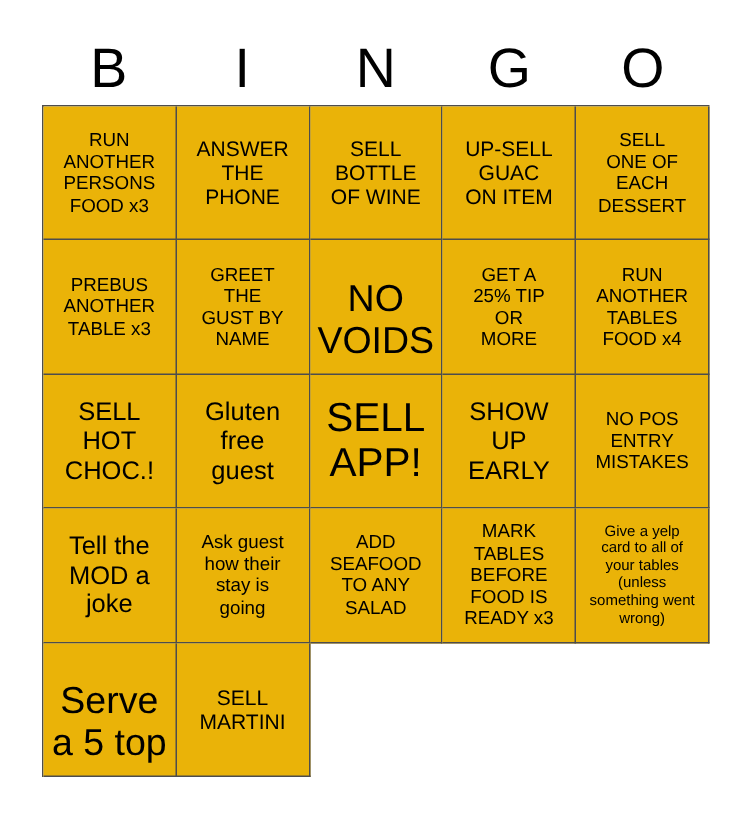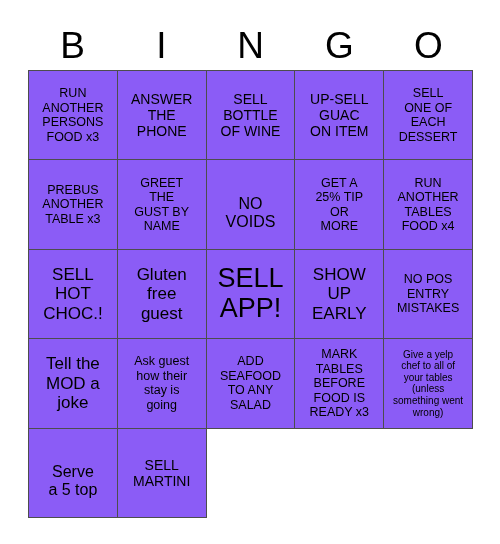--- a/index.html
+++ b/index.html
@@ -58,35 +58,35 @@
   .cell {
     border-right: 1.5px solid #4d4d4d;
     border-bottom: 1.5px solid #4d4d4d;
     box-sizing: border-box;
     display: flex;
     align-items: center;
     justify-content: flex-end;
     text-align: center;
     padding: 1px 2px;
     overflow: hidden;
-    background: #8b5cf6;
+    background: #eab308;
   }
   .cell-text {
     display: block;
     width: 100%;
     line-height: 1.14;
     white-space: pre-line;
     word-break: normal;
   }
   
   .fs-xs   { font-size: 10px;   line-height: 1.16; }
   .fs-sm   { font-size: 12.5px; line-height: 1.16; }
   .fs-md   { font-size: 14px;   line-height: 1.15; }
   .fs-lg   { font-size: 17px;   line-height: 1.14; }
-  .fs-xl   { font-size: 16px;   line-height: 1.12; margin-top: 16px; }
+  .fs-xl   { font-size: 25px;   line-height: 1.12; margin-top: 16px; }
   .fs-xxl  { font-size: 27px;   line-height: 1.10; }
 </style>
 </head>
 <body>
 
 <div id="card">
 
   <div id="header-row">
     <div class="header-letter">B</div>
     <div class="header-letter">I</div>
@@ -197,21 +197,21 @@
 
     <div class="cell">
         <span class="cell-text fs-sm">MARK
 TABLES
 BEFORE
 FOOD IS
 READY x3</span>
       </div>
     <div class="cell">
         <span class="cell-text fs-xs">Give a yelp
-chef to all of
+card to all of
 your tables
 (unless
 something went
 wrong)</span>
       </div>
     <div class="cell">
         <span class="cell-text fs-xl">Serve
 a 5 top</span>
       </div>
     <div class="cell">

